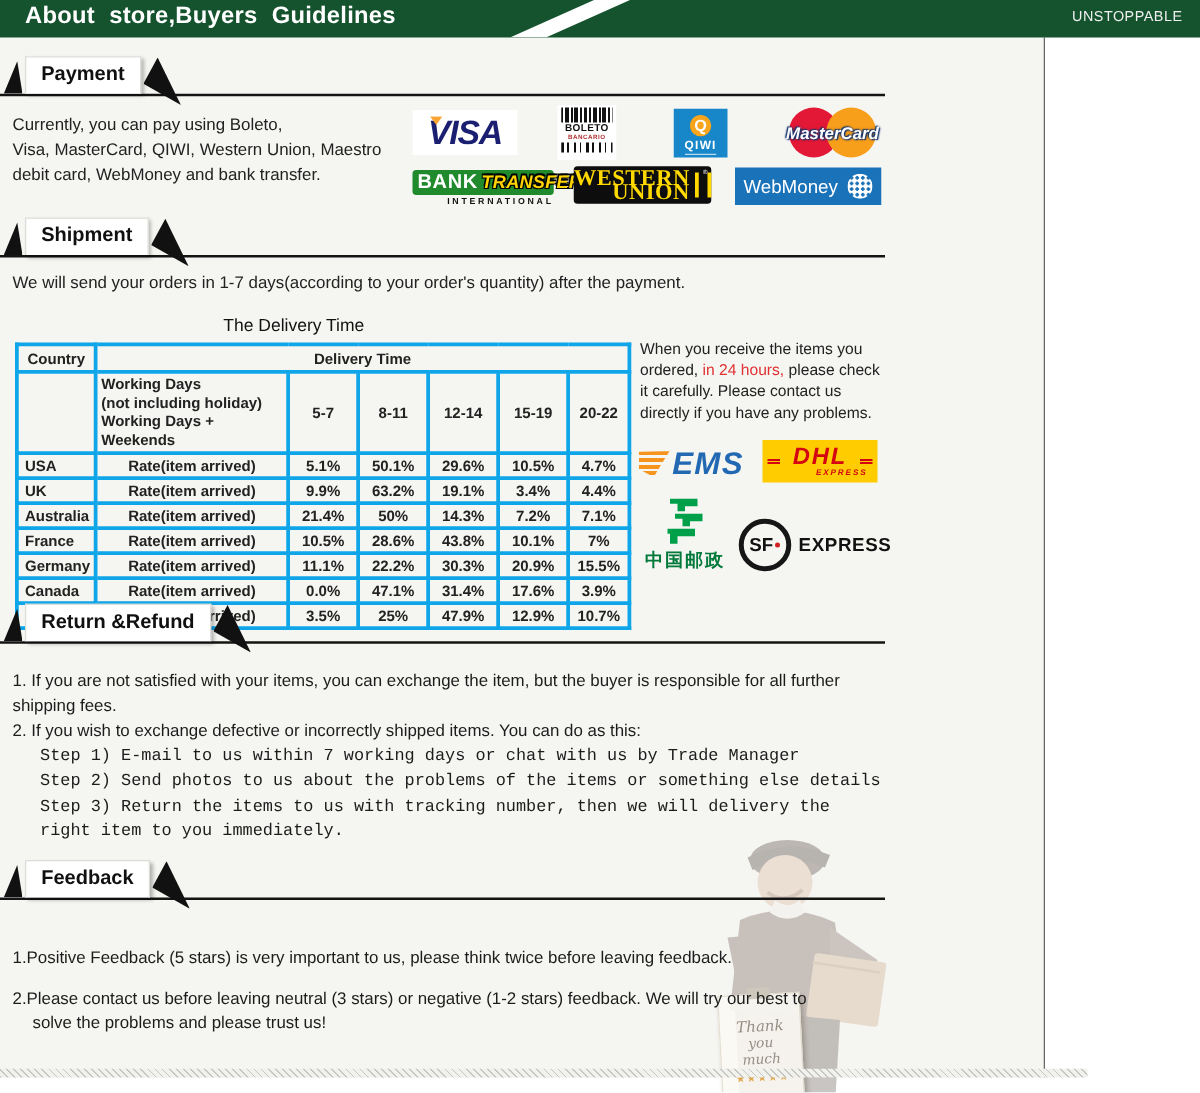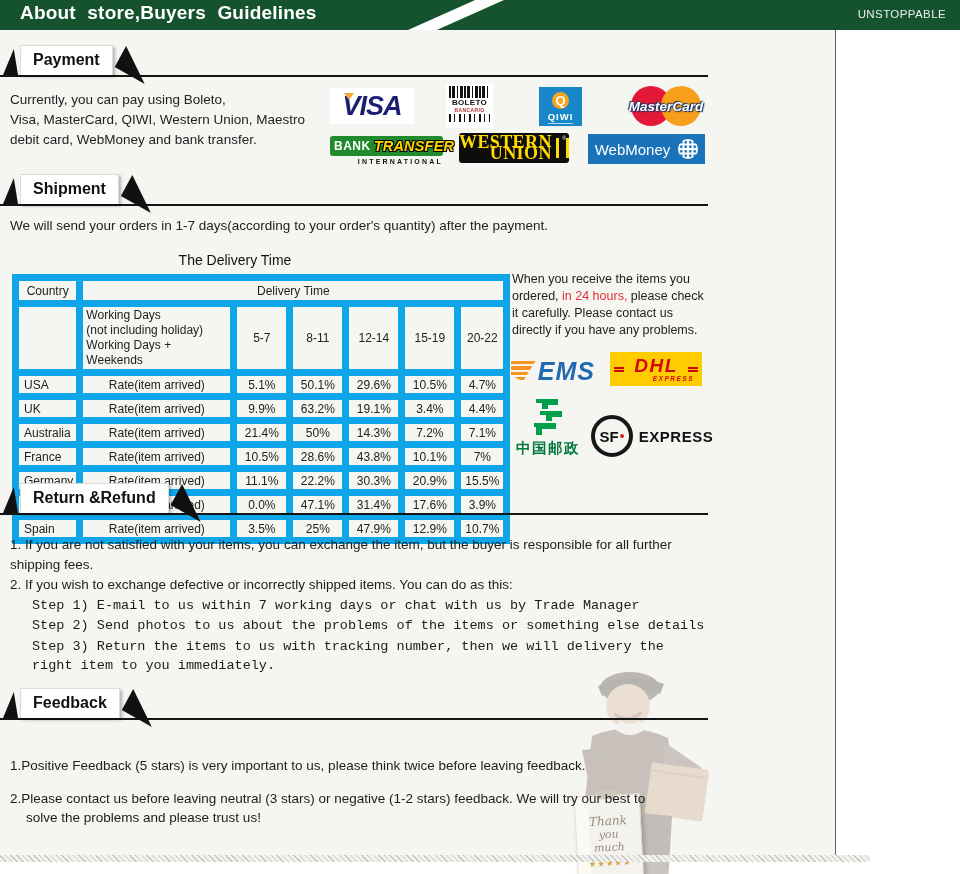--- a/index.html
+++ b/index.html
@@ -29,34 +29,34 @@
   .boleto-sub{font-size:5px;font-weight:bold;color:#b03030;line-height:6px;letter-spacing:.4px;margin-bottom:1px;}
   .qiwi{left:539px;top:57px;width:43px;height:39px;background:#1787c9;flex-direction:column;padding-top:3px;box-sizing:border-box;}
   .qiwi-q{width:17px;height:17px;border-radius:50%;background:#f8a51b;color:#fff;font-weight:900;font-size:13px;display:flex;align-items:center;justify-content:center;line-height:1;}
   .qiwi-word{color:#fff;font-weight:bold;font-size:9.5px;letter-spacing:1px;margin-top:2px;border-bottom:1px solid rgba(255,255,255,.7);padding-bottom:1px;}
   .mc{left:628px;top:55px;width:76px;height:42px;}
   .mc-c{position:absolute;width:40px;height:40px;border-radius:50%;top:1px;}
   .mc-red{left:3px;background:#e21836;} .mc-org{left:33px;background:#f79f1a;}
   .mc-word{position:relative;z-index:1;color:#fff;font-style:italic;font-weight:bold;font-size:13.5px;text-shadow:0 0 2px #16356e,1px 1px 1px #16356e,-1px -1px 1px #16356e;}
   .bt{left:330px;top:106px;width:113px;height:30px;flex-direction:column;align-items:stretch;justify-content:flex-start;}
   .bt-row{display:flex;align-items:center;background:#218a2c;border-radius:3px;padding:1px 4px;height:18px;}
-  .bt-bank{color:#fff;font-weight:900;font-size:12px;letter-spacing:.5px;margin-right:3px;}
+  .bt-bank{color:#fff;font-weight:900;font-size:16px;letter-spacing:.5px;margin-right:3px;}
   .bt-transfer{color:#ffd400;font-style:italic;font-weight:900;font-size:14.5px;letter-spacing:.2px;text-shadow:1px 1px 0 #000,-1px 1px 0 #000,1px -1px 0 #000,-1px -1px 0 #000;}
   .bt-intl{align-self:flex-end;font-size:7px;font-weight:bold;color:#111;letter-spacing:2.2px;margin-top:2px;}
   .wu{left:459px;top:103px;width:110px;height:30px;background:#0d0d0d;border-radius:3px;color:#ffd900;font-weight:900;}
   .wu-txt{text-align:right;font-size:18px;line-height:11px;letter-spacing:.4px;font-family:Liberation Serif, serif;}
   .wu-bars{width:8px;height:20px;margin-left:4px;border-left:3px solid #ffd900;border-right:3px solid #ffd900;}
   .wu-reg{position:absolute;right:3px;top:2px;font-size:5px;color:#fff;font-weight:normal;}
   .wm{left:588px;top:104px;width:117px;height:30px;background:#1a72b8;color:#fff;font-size:15px;gap:8px;}
   .globe{width:20px;height:20px;border-radius:50%;background:#fff;background-image:radial-gradient(#1a72b8 1.2px,transparent 1.4px);background-size:4.5px 4.5px;background-position:1px 1px;}
   
   .ship-intro{position:absolute;left:10px;top:188px;width:690px;font-size:13.5px;color:#222;}
   .tbl-title{position:absolute;left:60px;top:222px;width:350px;text-align:center;font-size:14px;color:#111;}
   table.delivery{position:absolute;left:12px;top:244px;border-collapse:collapse;font-size:12px;color:#222;table-layout:fixed;}
-  table.delivery td,table.delivery th{border:7px solid #0ea5e9;font-weight:normal;padding:1px 3px;background:transparent;}
+  table.delivery td,table.delivery th{border:3px solid #0ea5e9;font-weight:bold;padding:1px 3px;background:transparent;}
   .c0{width:59px;} .c1{width:154px;} .cn{width:56px;} .c5{width:49px;}
   .th-row td{height:17px;text-align:center;}
   .wd-cell{line-height:15px;text-align:left;padding-left:5px;}
   .rate-row td{height:15px;text-align:center;}
   .rate-row td.country{text-align:left;padding-left:5px;}
   
   .notice{position:absolute;left:512px;top:241px;width:198px;font-size:12.5px;line-height:17px;color:#222;}
   .notice .hl{color:#e03131;}
   .ems{left:511px;top:327px;width:84px;height:28px;gap:2px;}
   .ems-wing{width:26px;height:21px;background:repeating-linear-gradient(180deg,#f7941d 0 3.2px,transparent 3.2px 5.4px);clip-path:polygon(0 4%,100% 0,48% 100%,0 70%);}

